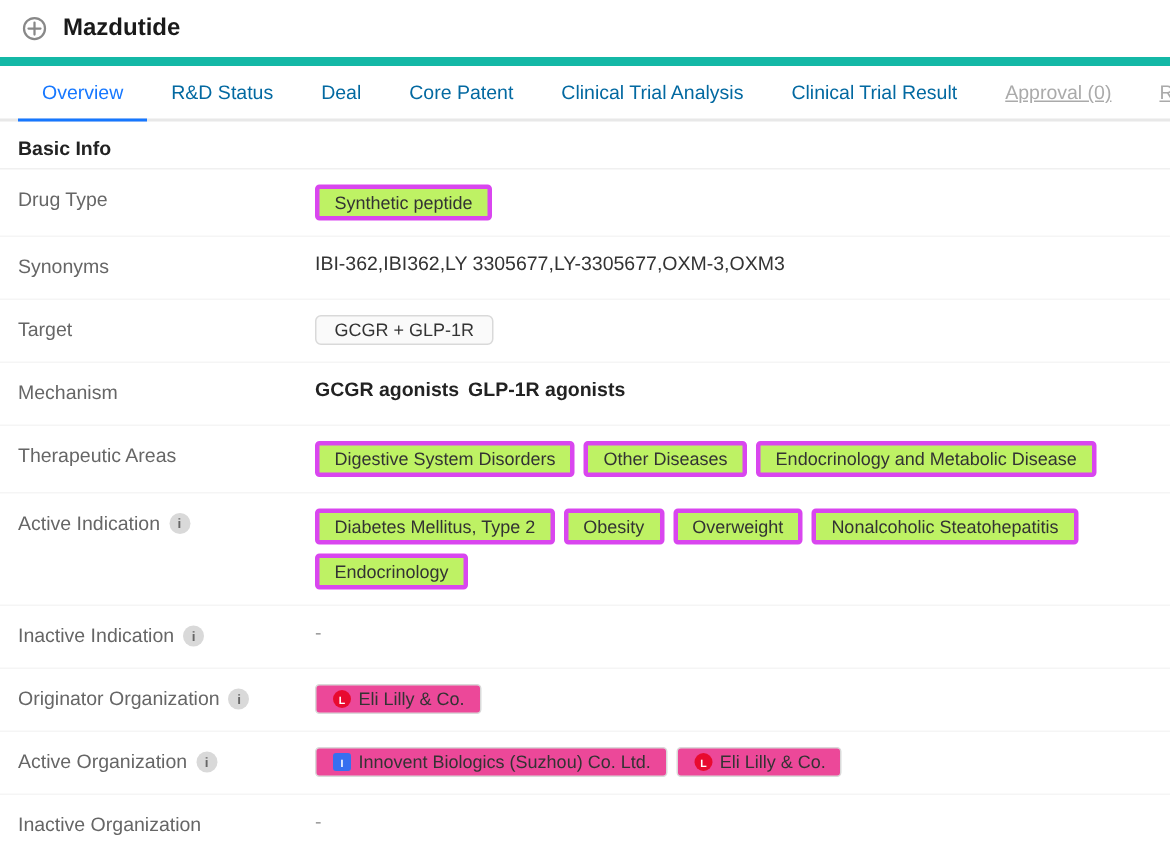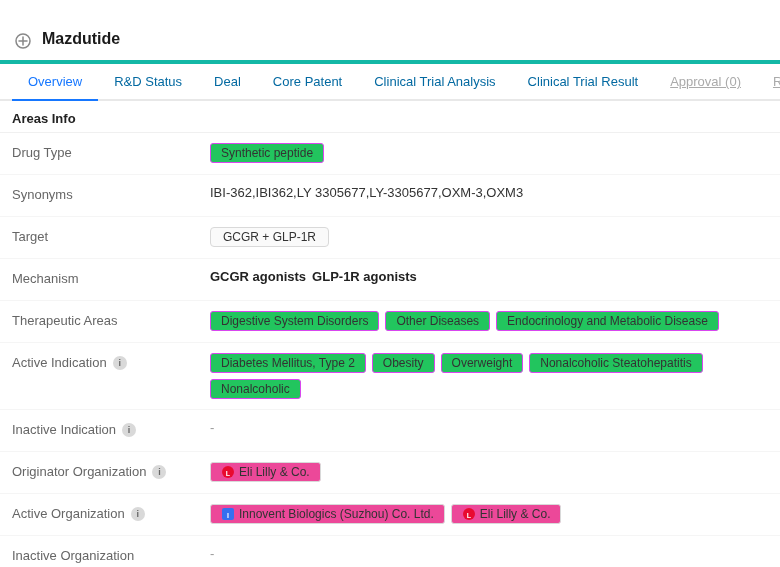--- a/index.html
+++ b/index.html
@@ -8,25 +8,24 @@
       font-size: 13px;
       color: #333;
       background: #fff;
       width: 780px;
       min-height: 567px;
     }
 
     
     .page-header {
       display: flex;
-      align-items: flex-start;
+      align-items: center;
       padding: 8px 12px;
-      border-bottom: 4px solid #14b8a6;
+      border-bottom: 6px solid #14b8a6;
       gap: 8px;
-      margin-top: 22px;
     }
     .drug-icon {
       width: 22px;
       height: 22px;
       display: flex;
       align-items: center;
       justify-content: center;
       color: #666;
       font-size: 14px;
     }
@@ -103,22 +102,22 @@
       color: #333;
     }
 
     
     .tag {
       display: inline-flex;
       align-items: center;
       padding: 2px 10px;
       border-radius: 3px;
       font-size: 12px;
-      border: 1px solid #d946ef;
-      background: #22c55e;
+      border: 3px solid #d946ef;
+      background: #bef264;
       color: #333;
     }
     .tag.blue-outline {
       border: 1.5px solid #1677ff;
       color: #1677ff;
       background: #fff;
     }
 
     
     .mech-item {
@@ -199,21 +198,21 @@
   <div class="nav-tab">R&amp;D Status</div>
   <div class="nav-tab">Deal</div>
   <div class="nav-tab">Core Patent</div>
   <div class="nav-tab">Clinical Trial Analysis</div>
   <div class="nav-tab">Clinical Trial Result</div>
   <div class="nav-tab disabled">Approval (0)</div>
   <div class="nav-tab disabled">Regulation (0)</div>
 </nav>
 
 <div class="section-header">
-  <span>Areas Info</span>
+  <span>Basic Info</span>
 </div>
 
 <div class="info-table">
 
   <div class="info-row">
     <div class="info-label">Drug Type</div>
     <div class="info-value">
       <span class="tag">Synthetic peptide</span>
     </div>
   </div>
@@ -252,21 +251,21 @@
   <div class="info-row">
     <div class="info-label">
       Active Indication
       <em class="info-icon">i</em>
     </div>
     <div class="info-value">
       <span class="tag">Diabetes Mellitus, Type 2</span>
       <span class="tag">Obesity</span>
       <span class="tag">Overweight</span>
       <span class="tag">Nonalcoholic Steatohepatitis</span>
-      <span class="tag">Nonalcoholic</span>
+      <span class="tag">Endocrinology</span>
     </div>
   </div>
 
   <div class="info-row">
     <div class="info-label">
       Inactive Indication
       <em class="info-icon">i</em>
     </div>
     <div class="info-value">
       <span class="dash-value">-</span>

